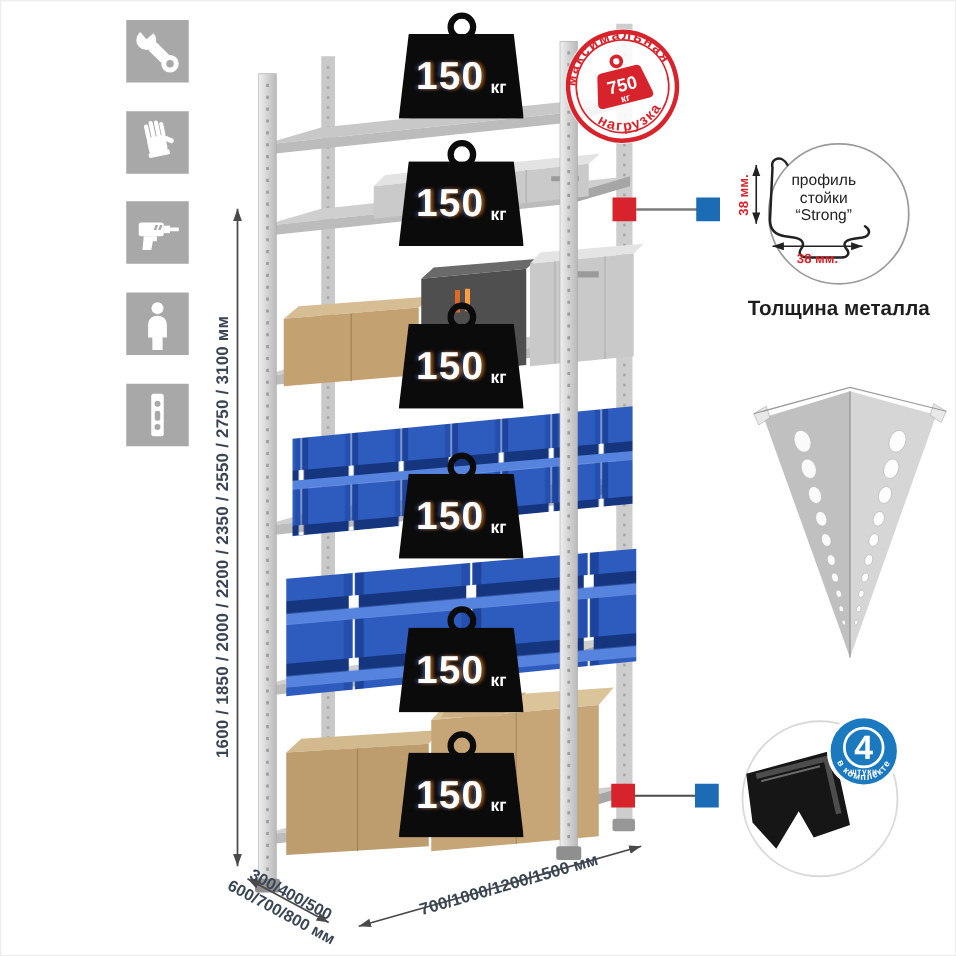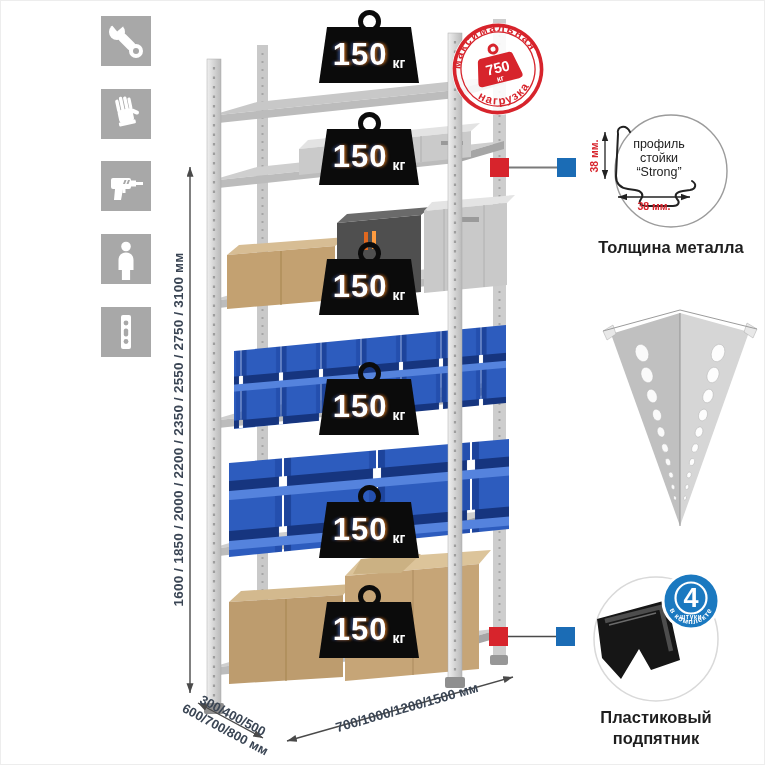--- a/index.html
+++ b/index.html
@@ -7,21 +7,21 @@
   .canvas{position:relative;width:765px;height:765px;background:#fff;border:1px solid #ededed;box-sizing:border-box;overflow:hidden;}
   #scene{position:absolute;left:0;top:0;}
 
   
   .side-icon{position:absolute;left:100px;width:50px;height:50px;background:#a8a8a8;}
   .side-icon svg{display:block;}
 
   
   .weight{position:absolute;width:100px;text-align:center;z-index:6;}
   .weight .ring{width:13px;height:13px;border:5px solid #0b0b0b;border-radius:50%;margin:0 auto -6px;background:transparent;}
-  .weight .body{position:relative;height:56px;background:#0b0b0b;clip-path:polygon(8% 0,92% 0,100% 100%,0 100%);
+  .weight .body{position:relative;height:68px;background:#0b0b0b;clip-path:polygon(8% 0,92% 0,100% 100%,0 100%);
     display:flex;align-items:center;justify-content:center;}
   .weight .v{font-size:31px;font-weight:bold;color:#fff;letter-spacing:1px;
     text-shadow:2px 0 3px rgba(242,130,30,.65),-2px 0 3px rgba(90,140,255,.4);}
   .weight .u{font-size:14px;color:#fff;font-weight:bold;margin:16px 0 0 5px;}
 
   
   .dim{position:absolute;color:#3a4554;font-weight:bold;z-index:5;}
   .dim-height{left:-102px;top:420px;width:560px;height:17px;text-align:center;font-size:13.5px;letter-spacing:.2px;transform:rotate(-90deg);}
   .dim-depth{left:152px;top:706px;width:152px;text-align:center;font-size:13px;line-height:1.2;transform:rotate(28deg);}
   .dim-width{left:296px;top:699px;width:220px;text-align:center;font-size:13.5px;transform:rotate(-16deg);}
@@ -359,18 +359,14 @@
   <div class="dim dim-height">1600 / 1850 / 2000 / 2200 / 2350 / 2550 / 2750 / 3100 мм</div>
   <div class="dim dim-depth">
     <span style="display:block">300/400/500</span>
     <span style="display:block">600/700/800 мм</span>
   </div>
   <div class="dim dim-width">700/1000/1200/1500 мм</div>
 
   <div class="caption caption-profile">
     <span style="display:block">Толщина металла</span>
   </div>
-  <div class="caption caption-foot">
-    <span style="display:block">Пластиковый</span>
-    <span style="display:block">подпятник</span>
-  </div>
 
 </div>
 
 </body></html>

